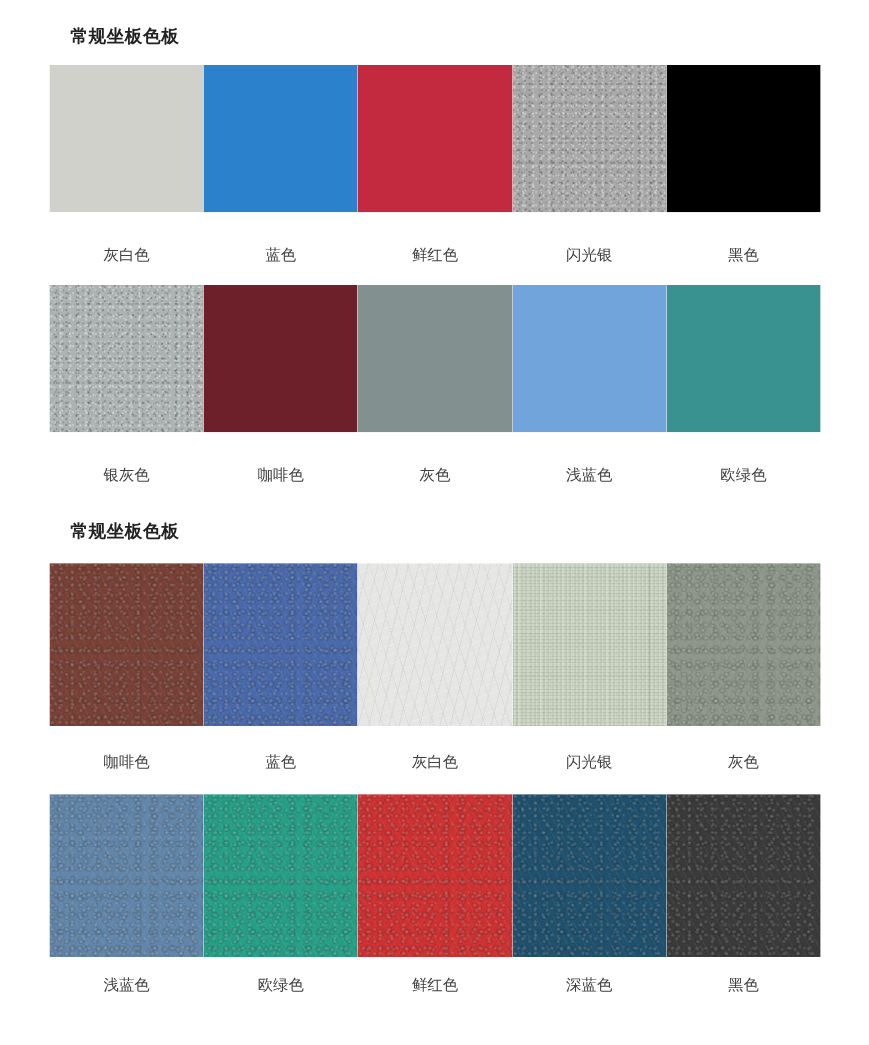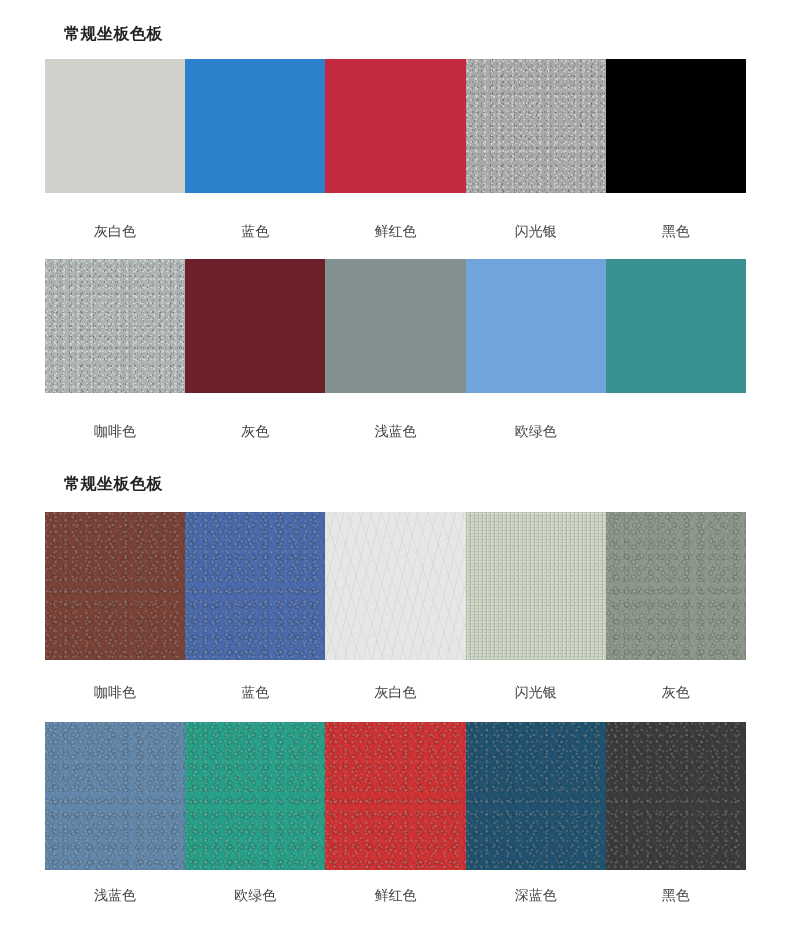--- a/index.html
+++ b/index.html
@@ -220,20 +220,21 @@
     </div>
     <div class="swatch">
       <div class="fill tex-flat" style="background-color: rgb(114, 164, 220);"></div>
     </div>
     <div class="swatch">
       <div class="fill tex-flat" style="background-color: rgb(57, 145, 144);"></div>
     </div>
   </div>
 
   <div class="label-row" id="labels-seat-2">
+    <div class="label-cell">银灰色</div>
     <div class="label-cell">咖啡色</div>
     <div class="label-cell">灰色</div>
     <div class="label-cell">浅蓝色</div>
     <div class="label-cell">欧绿色</div>
   </div>
 
   <div class="section-title" id="title-leather">常规坐板色板</div>
 
   <div class="swatch-row" id="row-leather-1">
     <div class="swatch">

